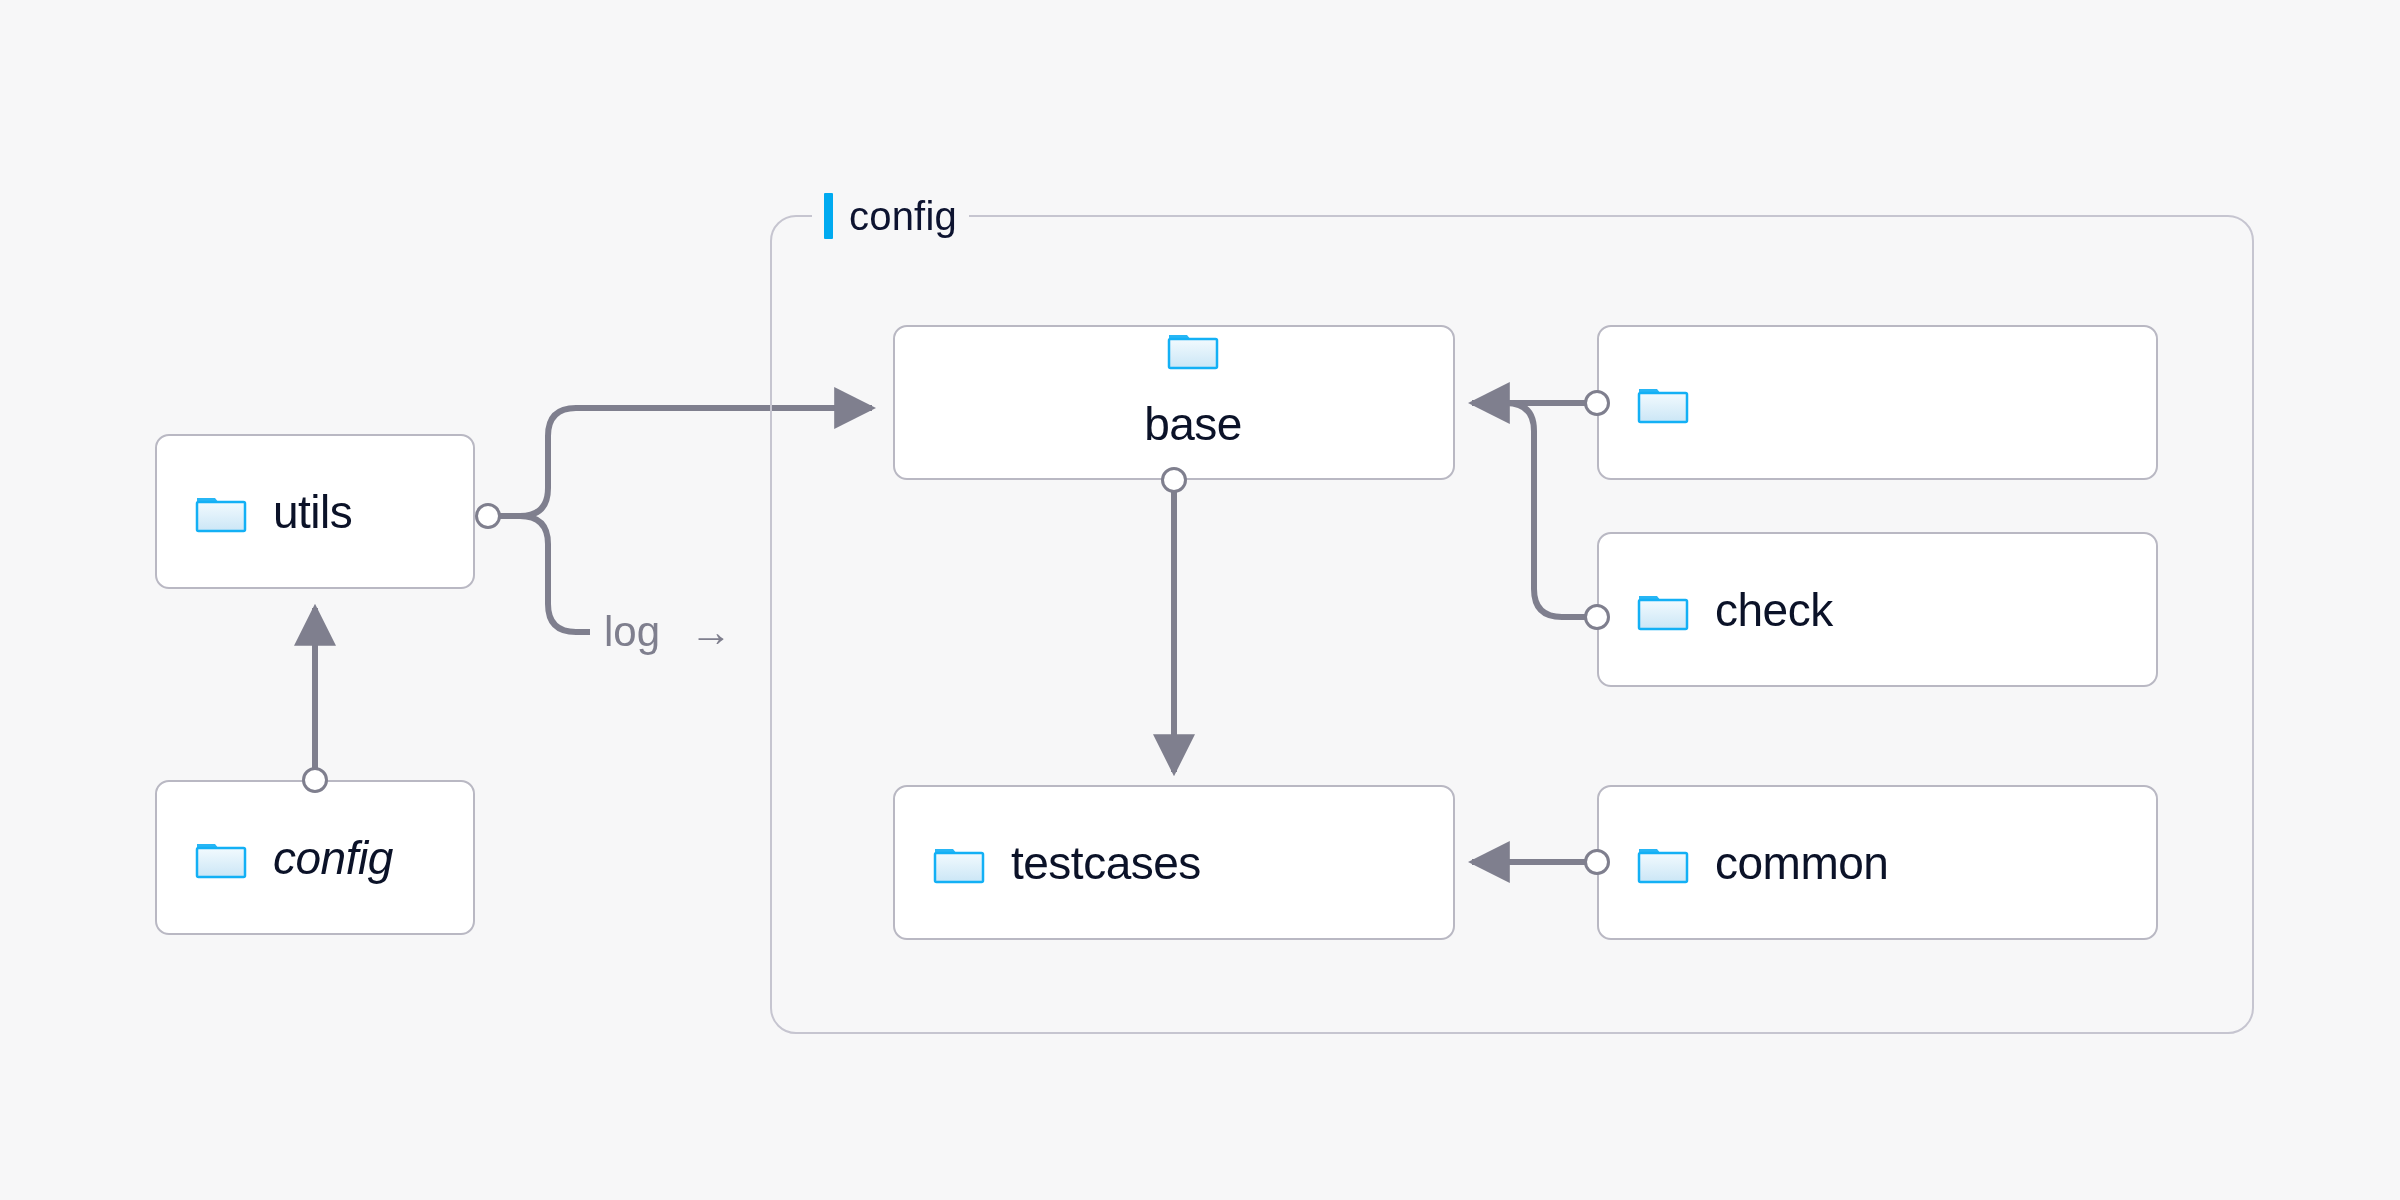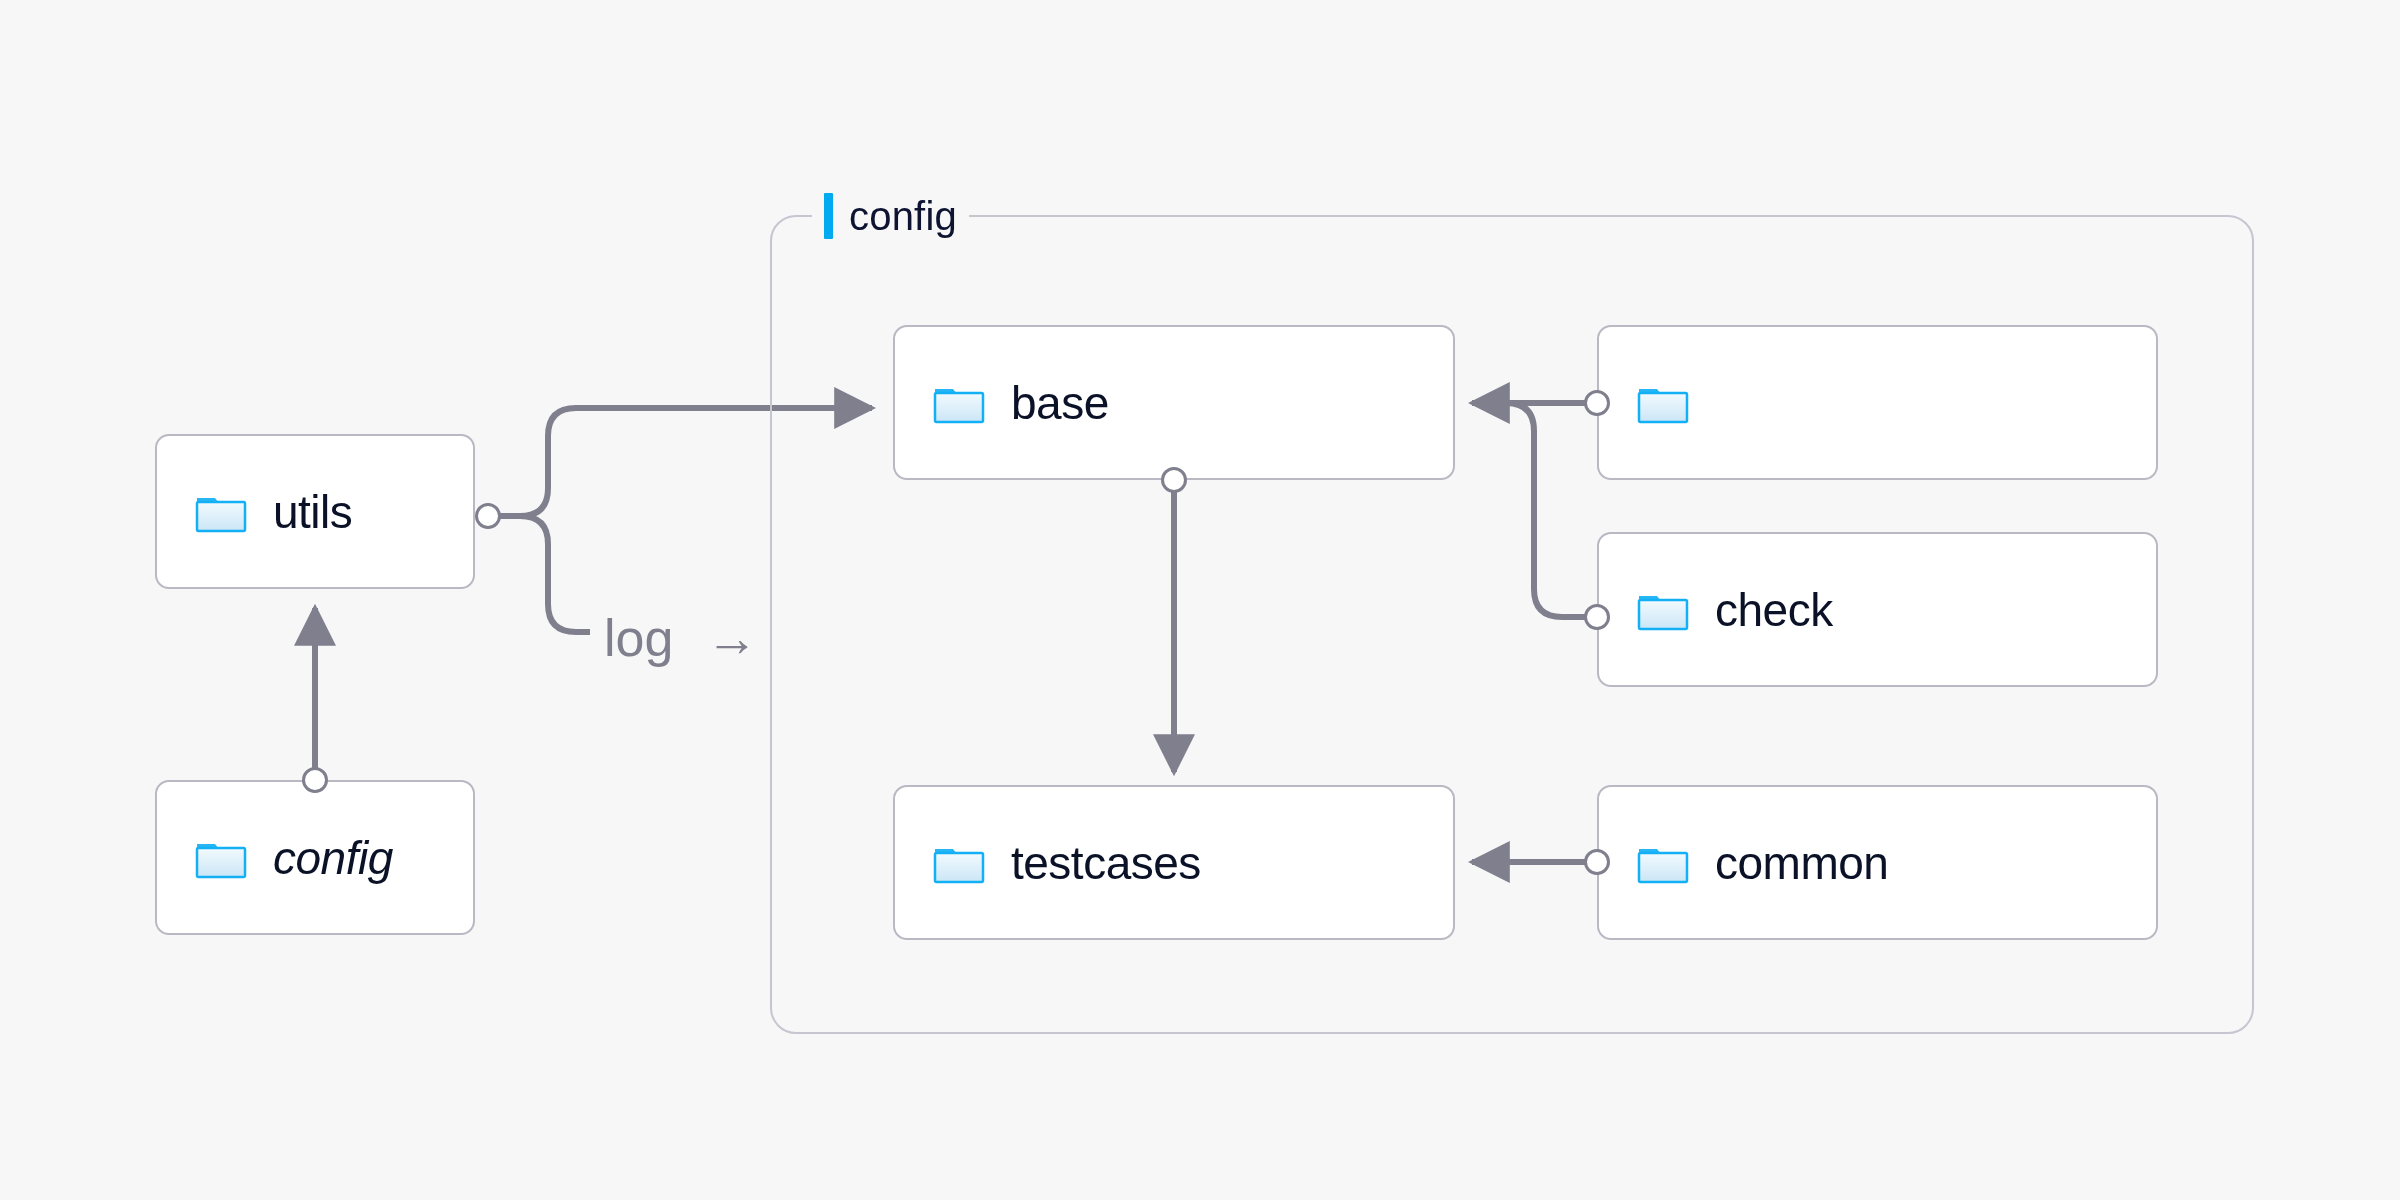--- a/index.html
+++ b/index.html
@@ -86,21 +86,21 @@
     height: 26px;
     border-radius: 50%;
     background: #ffffff;
     border: 3px solid #7f7f8e;
     box-sizing: border-box;
   }
 
   
   .edge-label {
     position: absolute;
-    font-size: 52px;
+    font-size: 42px;
     color: #7f7f8e;
     white-space: nowrap;
     letter-spacing: 0px;
   }
 </style>
 </head>
 <body>
 
 <div id="canvas">
 
@@ -167,21 +167,21 @@
 
   <div class="node" style="left:155px; top:780px; width:320px; height:155px;font-style:italic;">
     <svg class="folder-icon" viewBox="0 0 52 44">
       <path d="M2 8 h18 l4 5 h26 v3 H2 Z" fill="#27b6f5"></path>
       <rect x="2" y="12" width="48" height="29" rx="1.5" fill="url(#folder-grad)" stroke="#13b0f5" stroke-width="2.5"></rect>
     </svg>
     <span class="node-label">config</span>
   </div>
   <div class="port" style="left:302px; top:767px;"></div>
 
-  <div class="node" style="left:893px; top:325px; width:562px; height:155px;">
+  <div class="node" style="left:893px; top:325px; width:562px; height:155px;flex-direction:column;">
     <svg class="folder-icon" viewBox="0 0 52 44">
       <path d="M2 8 h18 l4 5 h26 v3 H2 Z" fill="#27b6f5"></path>
       <rect x="2" y="12" width="48" height="29" rx="1.5" fill="url(#folder-grad)" stroke="#13b0f5" stroke-width="2.5"></rect>
     </svg>
     <span class="node-label">base</span>
   </div>
   <div class="port" style="left:1161px; top:467px;"></div>
 
   <div class="node" style="left:893px; top:785px; width:562px; height:155px;">
     <svg class="folder-icon" viewBox="0 0 52 44">

